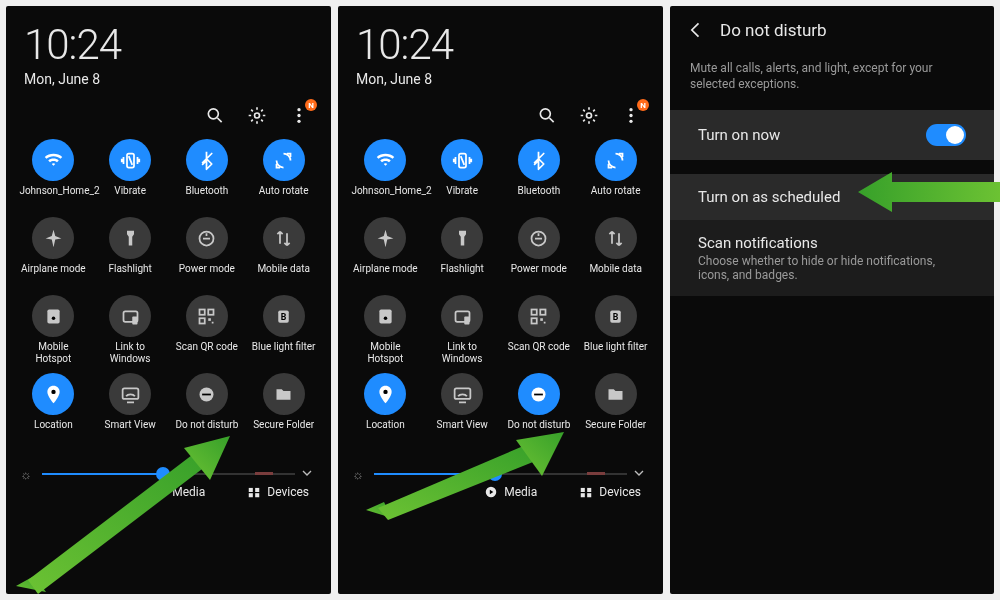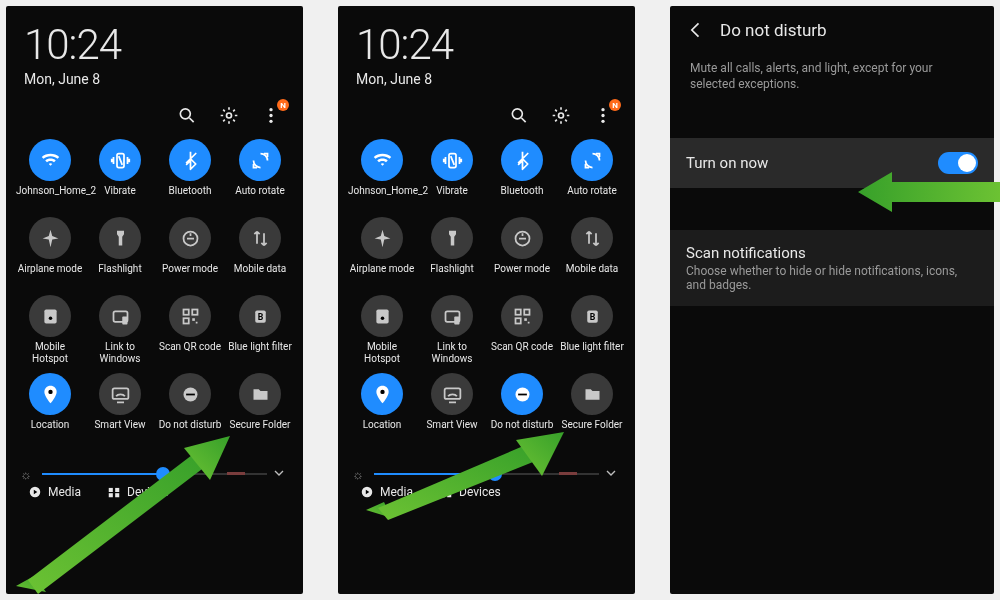--- a/index.html
+++ b/index.html
@@ -12,21 +12,21 @@
     --tile-on:#1f8cff;
     --panel-bg:#0a0a0a;
     --row-hi:#2a2a2a;
     --row:#1c1c1c;
     --green:#6cc233;
     --green2:#37a02a;
   }
   *{box-sizing:border-box;font-family:-apple-system,Segoe UI,Roboto,Helvetica,Arial,sans-serif;}
   html,body{margin:0;padding:0;}
   body{width:1000px;height:600px;background:var(--lightbg);position:relative;}
-  .phone{position:absolute;top:6px;height:588px;width:297px;background:var(--panel-bg);border-radius:2px;overflow:hidden;color:var(--txt);}
+  .phone{position:absolute;top:6px;height:588px;width:325px;background:var(--panel-bg);border-radius:2px;overflow:hidden;color:var(--txt);}
   .phone.p1{left:6px;}
   .phone.p2{left:338px;}
   .phone.p3{left:670px;width:324px;}
 
   
   .clock{font-size:42px;font-weight:300;margin:14px 18px 0;letter-spacing:-1px;}
   .date{font-size:14px;color:var(--txt);margin:2px 18px 18px;}
   .topicons{display:flex;justify-content:flex-end;gap:22px;align-items:center;margin:0 22px 14px;position:relative;}
   .topicons .ico{width:20px;height:20px;display:flex;align-items:center;justify-content:center;color:var(--txt);}
   .overflow{position:relative;}
@@ -40,29 +40,29 @@
   .off .circ{background:var(--tile-off);color:#c8c8c8;}
 
   .slider{margin:24px 18px 4px;height:14px;position:relative;}
   .slider .track{position:absolute;top:6px;left:18px;right:18px;height:2px;background:#333;}
   .slider .fill{position:absolute;top:6px;left:18px;height:2px;background:var(--accent);}
   .slider .thumb{position:absolute;top:0;width:14px;height:14px;border-radius:50%;background:var(--accent);}
   .slider .sun{position:absolute;left:-4px;top:0;font-size:13px;color:#7a7a7a;}
   .slider .chev{position:absolute;right:-2px;top:-2px;color:#bdbdbd;}
   .slider .tick{position:absolute;top:5px;width:18px;height:3px;background:#7a3d3d;}
 
-  .footer{display:flex;gap:26px;margin:2px 22px 0;font-size:12px;color:var(--txt);}
+  .footer{display:flex;justify-content:flex-end;gap:42px;margin:2px 22px 0;font-size:12px;color:var(--txt);}
   .footer .fitem{display:flex;align-items:center;gap:6px;}
 
   
   .p3 .hdr{display:flex;align-items:center;gap:14px;padding:14px 16px;}
   .p3 .hdr .back{display:flex;}
   .p3 .title{font-size:17px;color:var(--txt);}
   .p3 .desc{font-size:12px;color:var(--dim);padding:6px 20px 18px;line-height:16px;}
-  .p3 .row{padding:14px 16px;background:var(--row);margin-top:28px;}
+  .p3 .row{padding:14px 28px;background:var(--row);}
   .p3 .row.hi{background:var(--row-hi);}
   .p3 .row .t{font-size:15px;color:var(--txt);}
   .p3 .row .s{font-size:12px;color:var(--accent);margin-top:2px;}
   .p3 .row .s.dim{color:var(--dim);}
   .p3 .gap{height:14px;background:var(--panel-bg);}
   .p3 .now{display:flex;align-items:center;justify-content:space-between;border-radius:0;}
   .toggle{width:40px;height:22px;border-radius:11px;background:var(--accent);position:relative;}
   .toggle::after{content:"";position:absolute;right:2px;top:2px;width:18px;height:18px;border-radius:50%;background:#fff;}
 
   
@@ -534,20 +534,23 @@
         </svg>
       </span>
     <span class="title">Do not disturb</span>
   </div>
   <div class="desc">Mute all calls, alerts, and light, except for your selected exceptions.</div>
   <div class="row hi now">
     <span class="t">Turn on now</span>
     <span class="toggle"></span>
   </div>
   <div class="gap"></div>
+  <div class="row hi">
+    <div class="t">Turn on as scheduled</div>
+  </div>
   <div class="row">
     <div class="t">Scan notifications</div>
     <div class="s dim">Choose whether to hide or hide notifications, icons, and badges.</div>
   </div>
 </div>
 
 <div class="arrow" style="left:6px;top:420px">
   <svg width="230" height="175">
     <defs>
         <linearGradient id="ga1" x1="0" y1="1" x2="1" y2="0">

